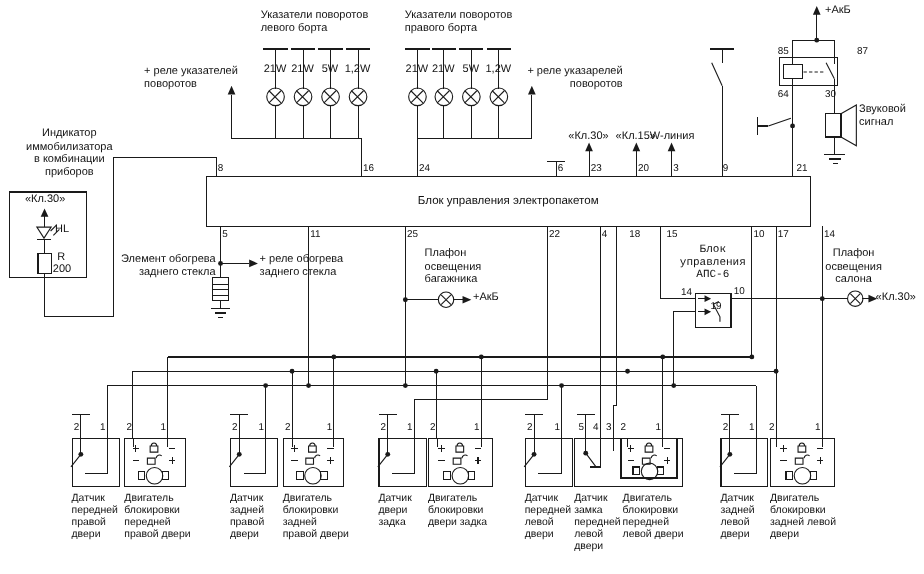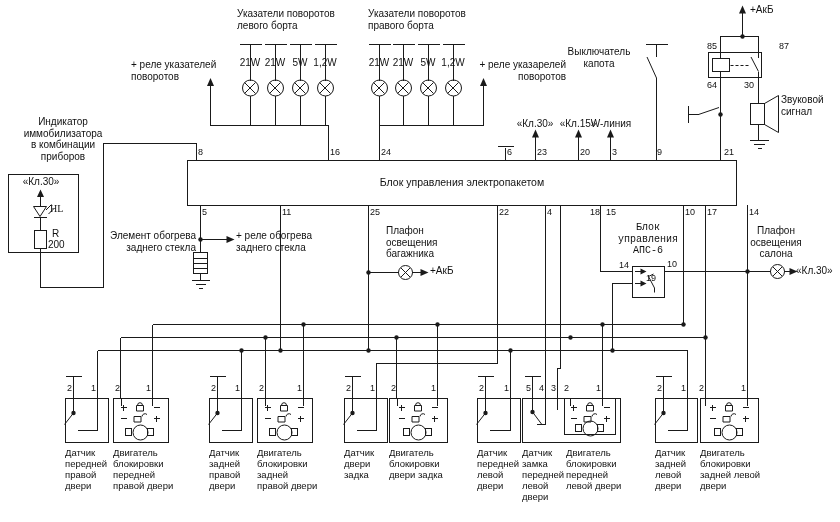--- a/index.html
+++ b/index.html
@@ -178,46 +178,44 @@
     <circle cx="485.5" cy="413" r="2.2"></circle>
         <circle cx="663.5" cy="413" r="2.2"></circle>
         <circle cx="532.5" cy="412" r="2.2"></circle>
   </g>
 </svg>
 <div class="lbl" style="left: 2px; top: 116px; width: 122px; text-align: center;">Индикатор
 иммобилизатора
 в комбинации
 приборов</div>
     <div class="lbl" style="left: 10px; top: 176px; width: 62px; text-align: center;">«Кл.30»</div>
-    <div class="lbl" style="left: 50px; top: 203px; width: 30px; text-align: left; font-family: Liberation Serif, serif;">HL</div>
+    <div class="lbl" style="left: 50px; top: 203px; width: 30px; text-align: left;">HL</div>
     <div class="lbl" style="left: 52px; top: 228px; width: 30px; text-align: left;">R</div>
     <div class="lbl" style="left: 48px; top: 239px; width: 36px; text-align: left;">200</div>
     <div class="lbl" style="left: 237px; top: 8px; width: 134px; text-align: left;">Указатели поворотов
 левого борта</div>
     <div class="lbl" style="left: 368px; top: 8px; width: 134px; text-align: left;">Указатели поворотов
 правого борта</div>
     <div class="lbl" style="left: 131px; top: 59px; width: 100px; text-align: left;">+ реле указателей
 поворотов</div>
     <div class="lbl" style="left: 458px; top: 59px; width: 108px; text-align: right;">+ реле указарелей
 поворотов</div>
     <div class="lbl" style="left: 236px; top: 57px; width: 28px; text-align: center;">21W</div>
     <div class="lbl" style="left: 261px; top: 57px; width: 28px; text-align: center;">21W</div>
     <div class="lbl" style="left: 286px; top: 57px; width: 28px; text-align: center;">5W</div>
     <div class="lbl" style="left: 311px; top: 57px; width: 28px; text-align: center;">1,2W</div>
     <div class="lbl" style="left: 365px; top: 57px; width: 28px; text-align: center;">21W</div>
     <div class="lbl" style="left: 389px; top: 57px; width: 28px; text-align: center;">21W</div>
     <div class="lbl" style="left: 414px; top: 57px; width: 28px; text-align: center;">5W</div>
     <div class="lbl" style="left: 439px; top: 57px; width: 28px; text-align: center;">1,2W</div>
-    <div class="lbl" style="left: 556px; top: 46px; width: 86px; text-align: center;">Выключатель
-капота</div>
     <div class="lbl" style="left: 750px; top: 4px; width: 40px; text-align: left;">+АкБ</div>
     <div class="lbl" style="left: 704px; top: 41px; width: 16px; text-align: center; font-size: 9px;">85</div>
     <div class="lbl" style="left: 744px; top: 41px; width: 16px; text-align: center; font-size: 9px; margin-left: 32px;">87</div>
     <div class="lbl" style="left: 704px; top: 80px; width: 16px; text-align: center; font-size: 9px;">64</div>
-    <div class="lbl" style="left: 744px; top: 80px; width: 16px; text-align: left; font-size: 9px;">30</div>
+    <div class="lbl" style="left: 744px; top: 80px; width: 16px; text-align: right; font-size: 9px;">30</div>
     <div class="lbl" style="left: 781px; top: 94px; width: 58px; text-align: left;">Звуковой
 сигнал</div>
     <div class="lbl" style="left: 510px; top: 118px; width: 50px; text-align: center;">«Кл.30»</div>
     <div class="lbl" style="left: 553px; top: 118px; width: 50px; text-align: center;">«Кл.15»</div>
     <div class="lbl" style="left: 587px; top: 118px; width: 48px; text-align: center;">W-линия</div>
     <div class="lbl" style="left: 187px; top: 176px; width: 550px; text-align: center; font-size: 10.5px;">Блок управления электропакетом</div>
     <div class="lbl" style="left: 94px; top: 230px; width: 102px; text-align: right;">Элемент обогрева
 заднего стекла</div>
     <div class="lbl" style="left: 236px; top: 230px; width: 110px; text-align: left;">+ реле обогрева
 заднего стекла</div>
@@ -242,21 +240,21 @@
     <div class="lbl" style="left: 537px; top: 147px; width: 18px; text-align: left; font-size: 9px;">23</div>
     <div class="lbl" style="left: 580px; top: 147px; width: 18px; text-align: left; font-size: 9px;">20</div>
     <div class="lbl" style="left: 612px; top: 147px; width: 18px; text-align: left; font-size: 9px;">3</div>
     <div class="lbl" style="left: 657px; top: 147px; width: 18px; text-align: left; font-size: 9px;">9</div>
     <div class="lbl" style="left: 724px; top: 147px; width: 18px; text-align: left; font-size: 9px;">21</div>
     <div class="lbl" style="left: 202px; top: 207px; width: 18px; text-align: left; font-size: 9px;">5</div>
     <div class="lbl" style="left: 282px; top: 207px; width: 18px; text-align: left; font-size: 9px;">11</div>
     <div class="lbl" style="left: 370px; top: 207px; width: 18px; text-align: left; font-size: 9px;">25</div>
     <div class="lbl" style="left: 499px; top: 207px; width: 18px; text-align: left; font-size: 9px;">22</div>
     <div class="lbl" style="left: 547px; top: 207px; width: 12px; text-align: left; font-size: 9px;">4</div>
-    <div class="lbl" style="left: 590px; top: 207px; width: 18px; text-align: left; font-size: 9px;">18</div>
+    <div class="lbl" style="left: 572px; top: 207px; width: 18px; text-align: left; font-size: 9px;">18</div>
     <div class="lbl" style="left: 602px; top: 207px; width: 18px; text-align: center; font-size: 9px;">15</div>
     <div class="lbl" style="left: 685px; top: 207px; width: 18px; text-align: left; font-size: 9px;">10</div>
     <div class="lbl" style="left: 707px; top: 207px; width: 18px; text-align: left; font-size: 9px;">17</div>
     <div class="lbl" style="left: 749px; top: 207px; width: 18px; text-align: left; font-size: 9px;">14</div>
     <div class="lbl" style="left: 62px; top: 383px; width: 10px; text-align: right; font-size: 9px;">2</div>
     <div class="lbl" style="left: 86px; top: 383px; width: 10px; text-align: right; font-size: 9px;">1</div>
     <div class="lbl" style="left: 110px; top: 383px; width: 10px; text-align: right; font-size: 9px;">2</div>
     <div class="lbl" style="left: 141px; top: 383px; width: 10px; text-align: right; font-size: 9px;">1</div>
     <div class="lbl" style="left: 206px; top: 383px; width: 10px; text-align: right; font-size: 9px;">2</div>
     <div class="lbl" style="left: 230px; top: 383px; width: 10px; text-align: right; font-size: 9px;">1</div>

